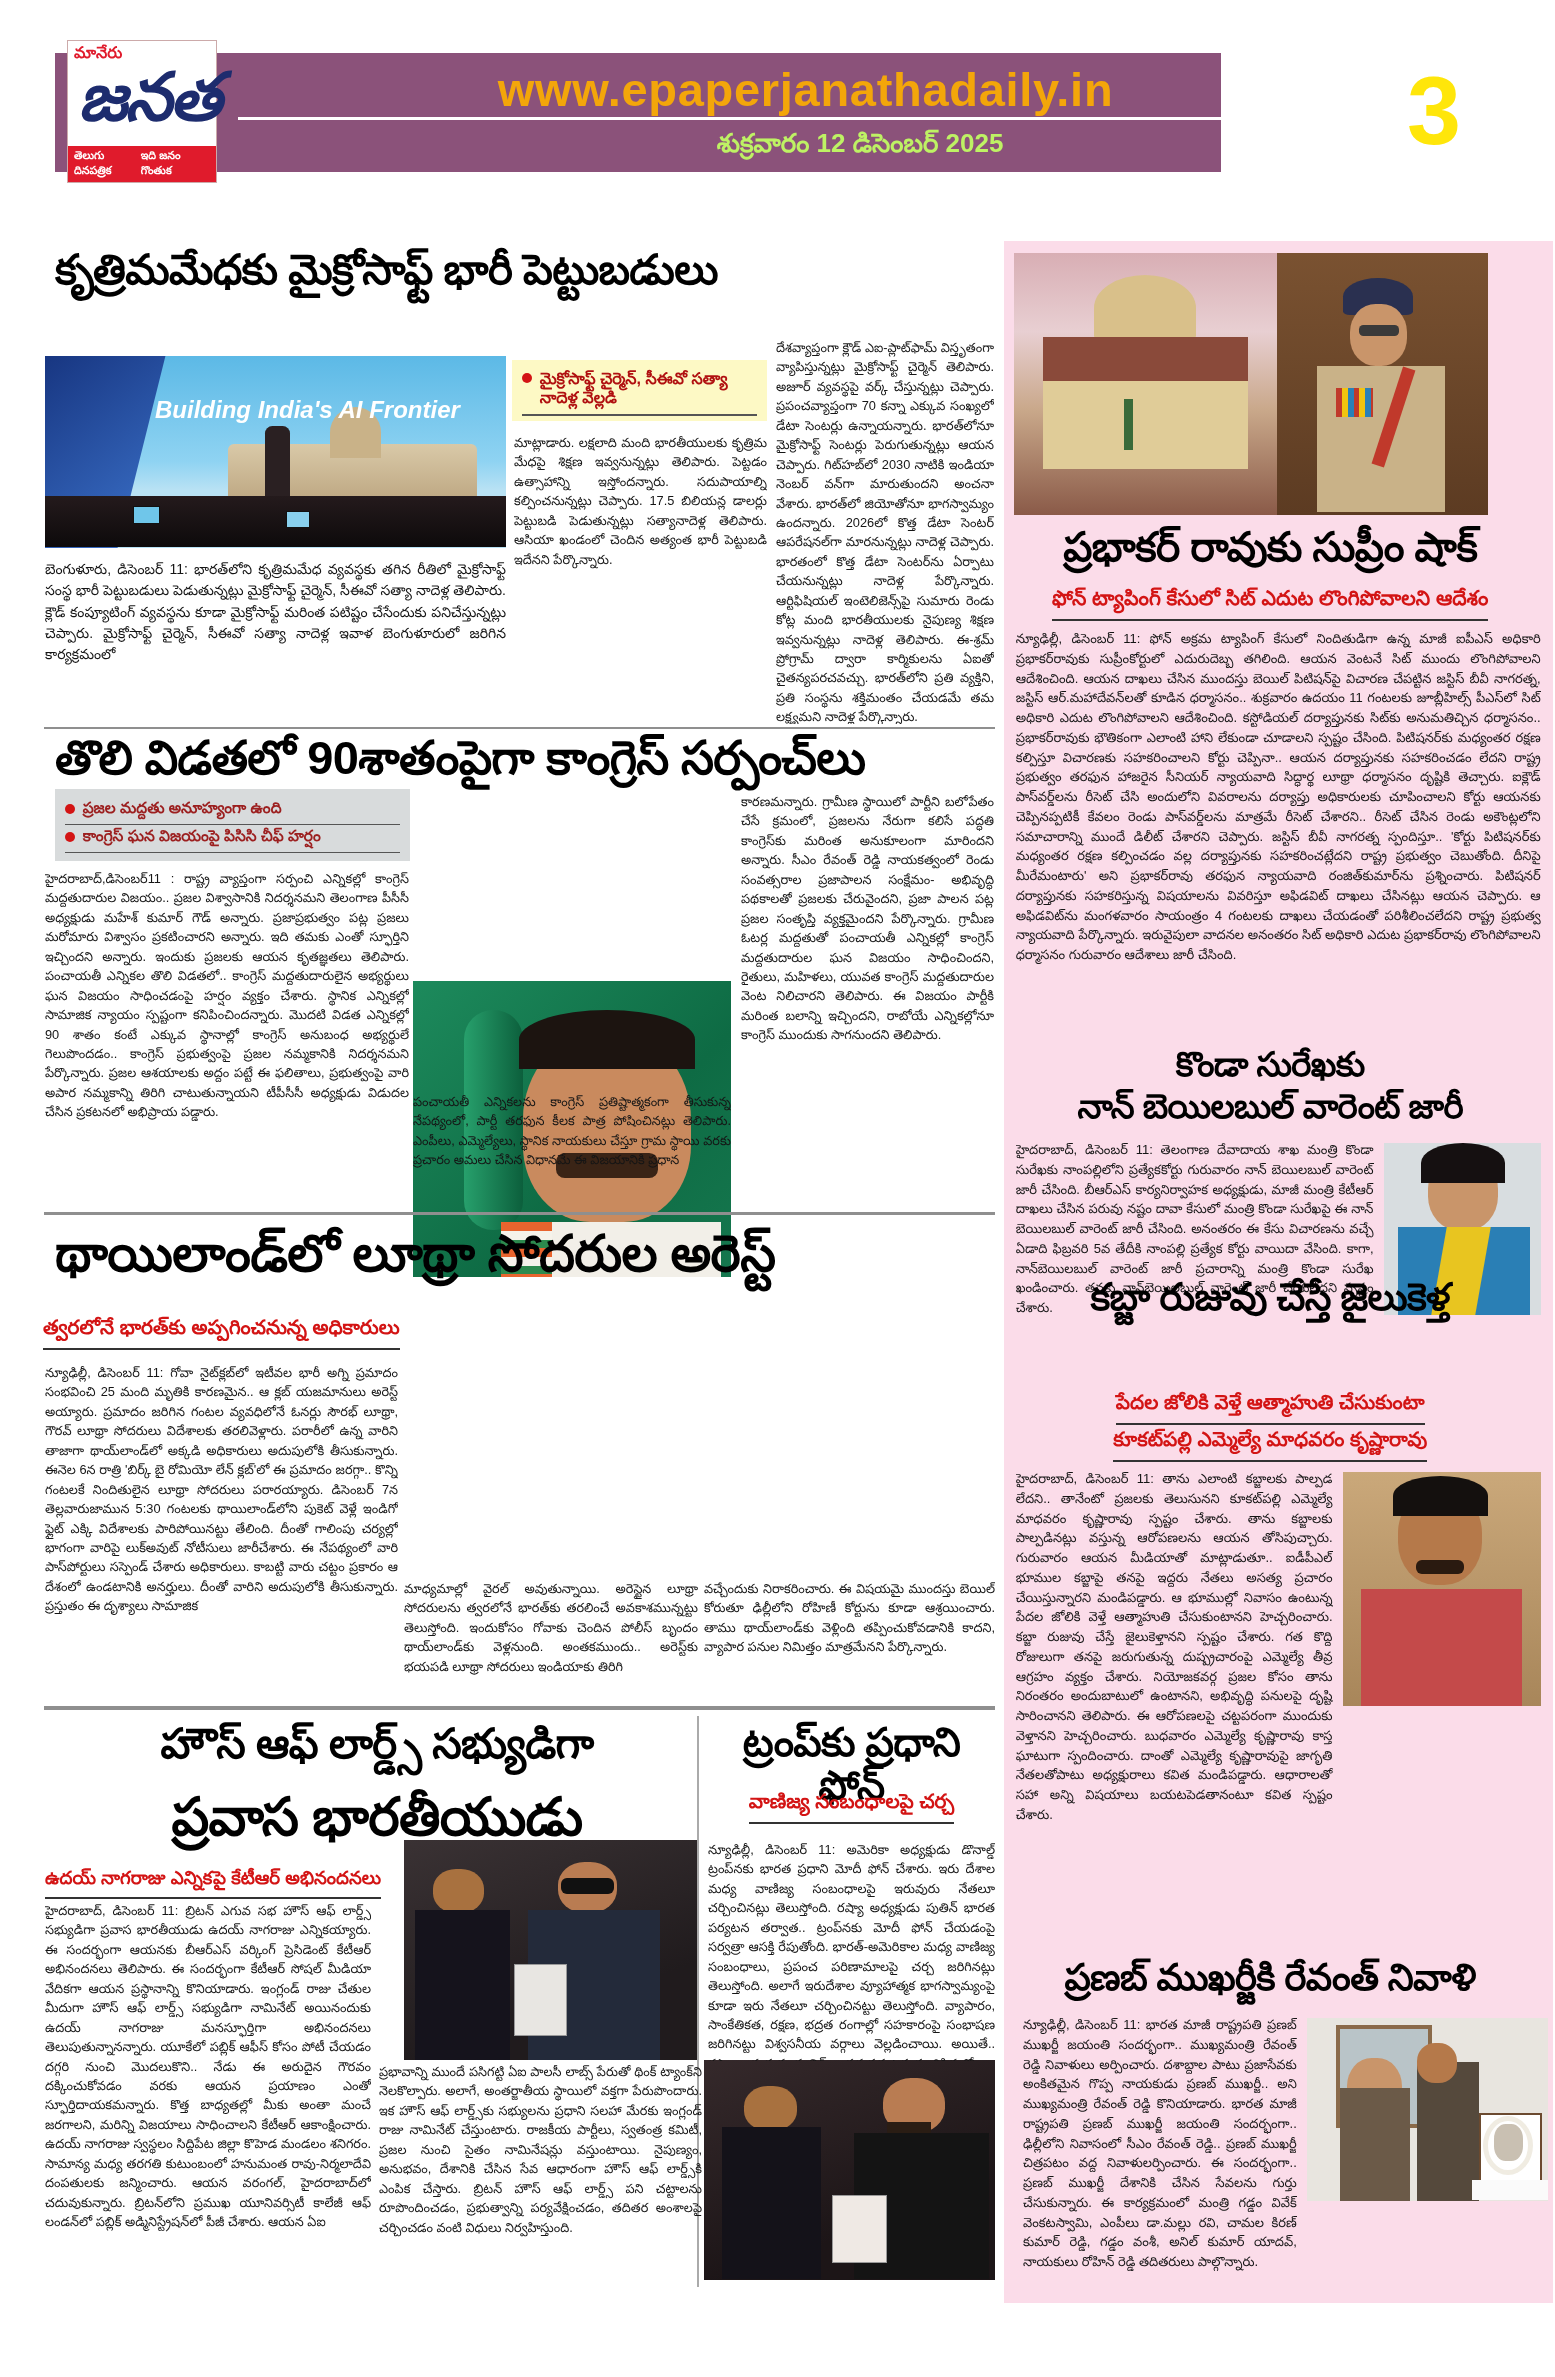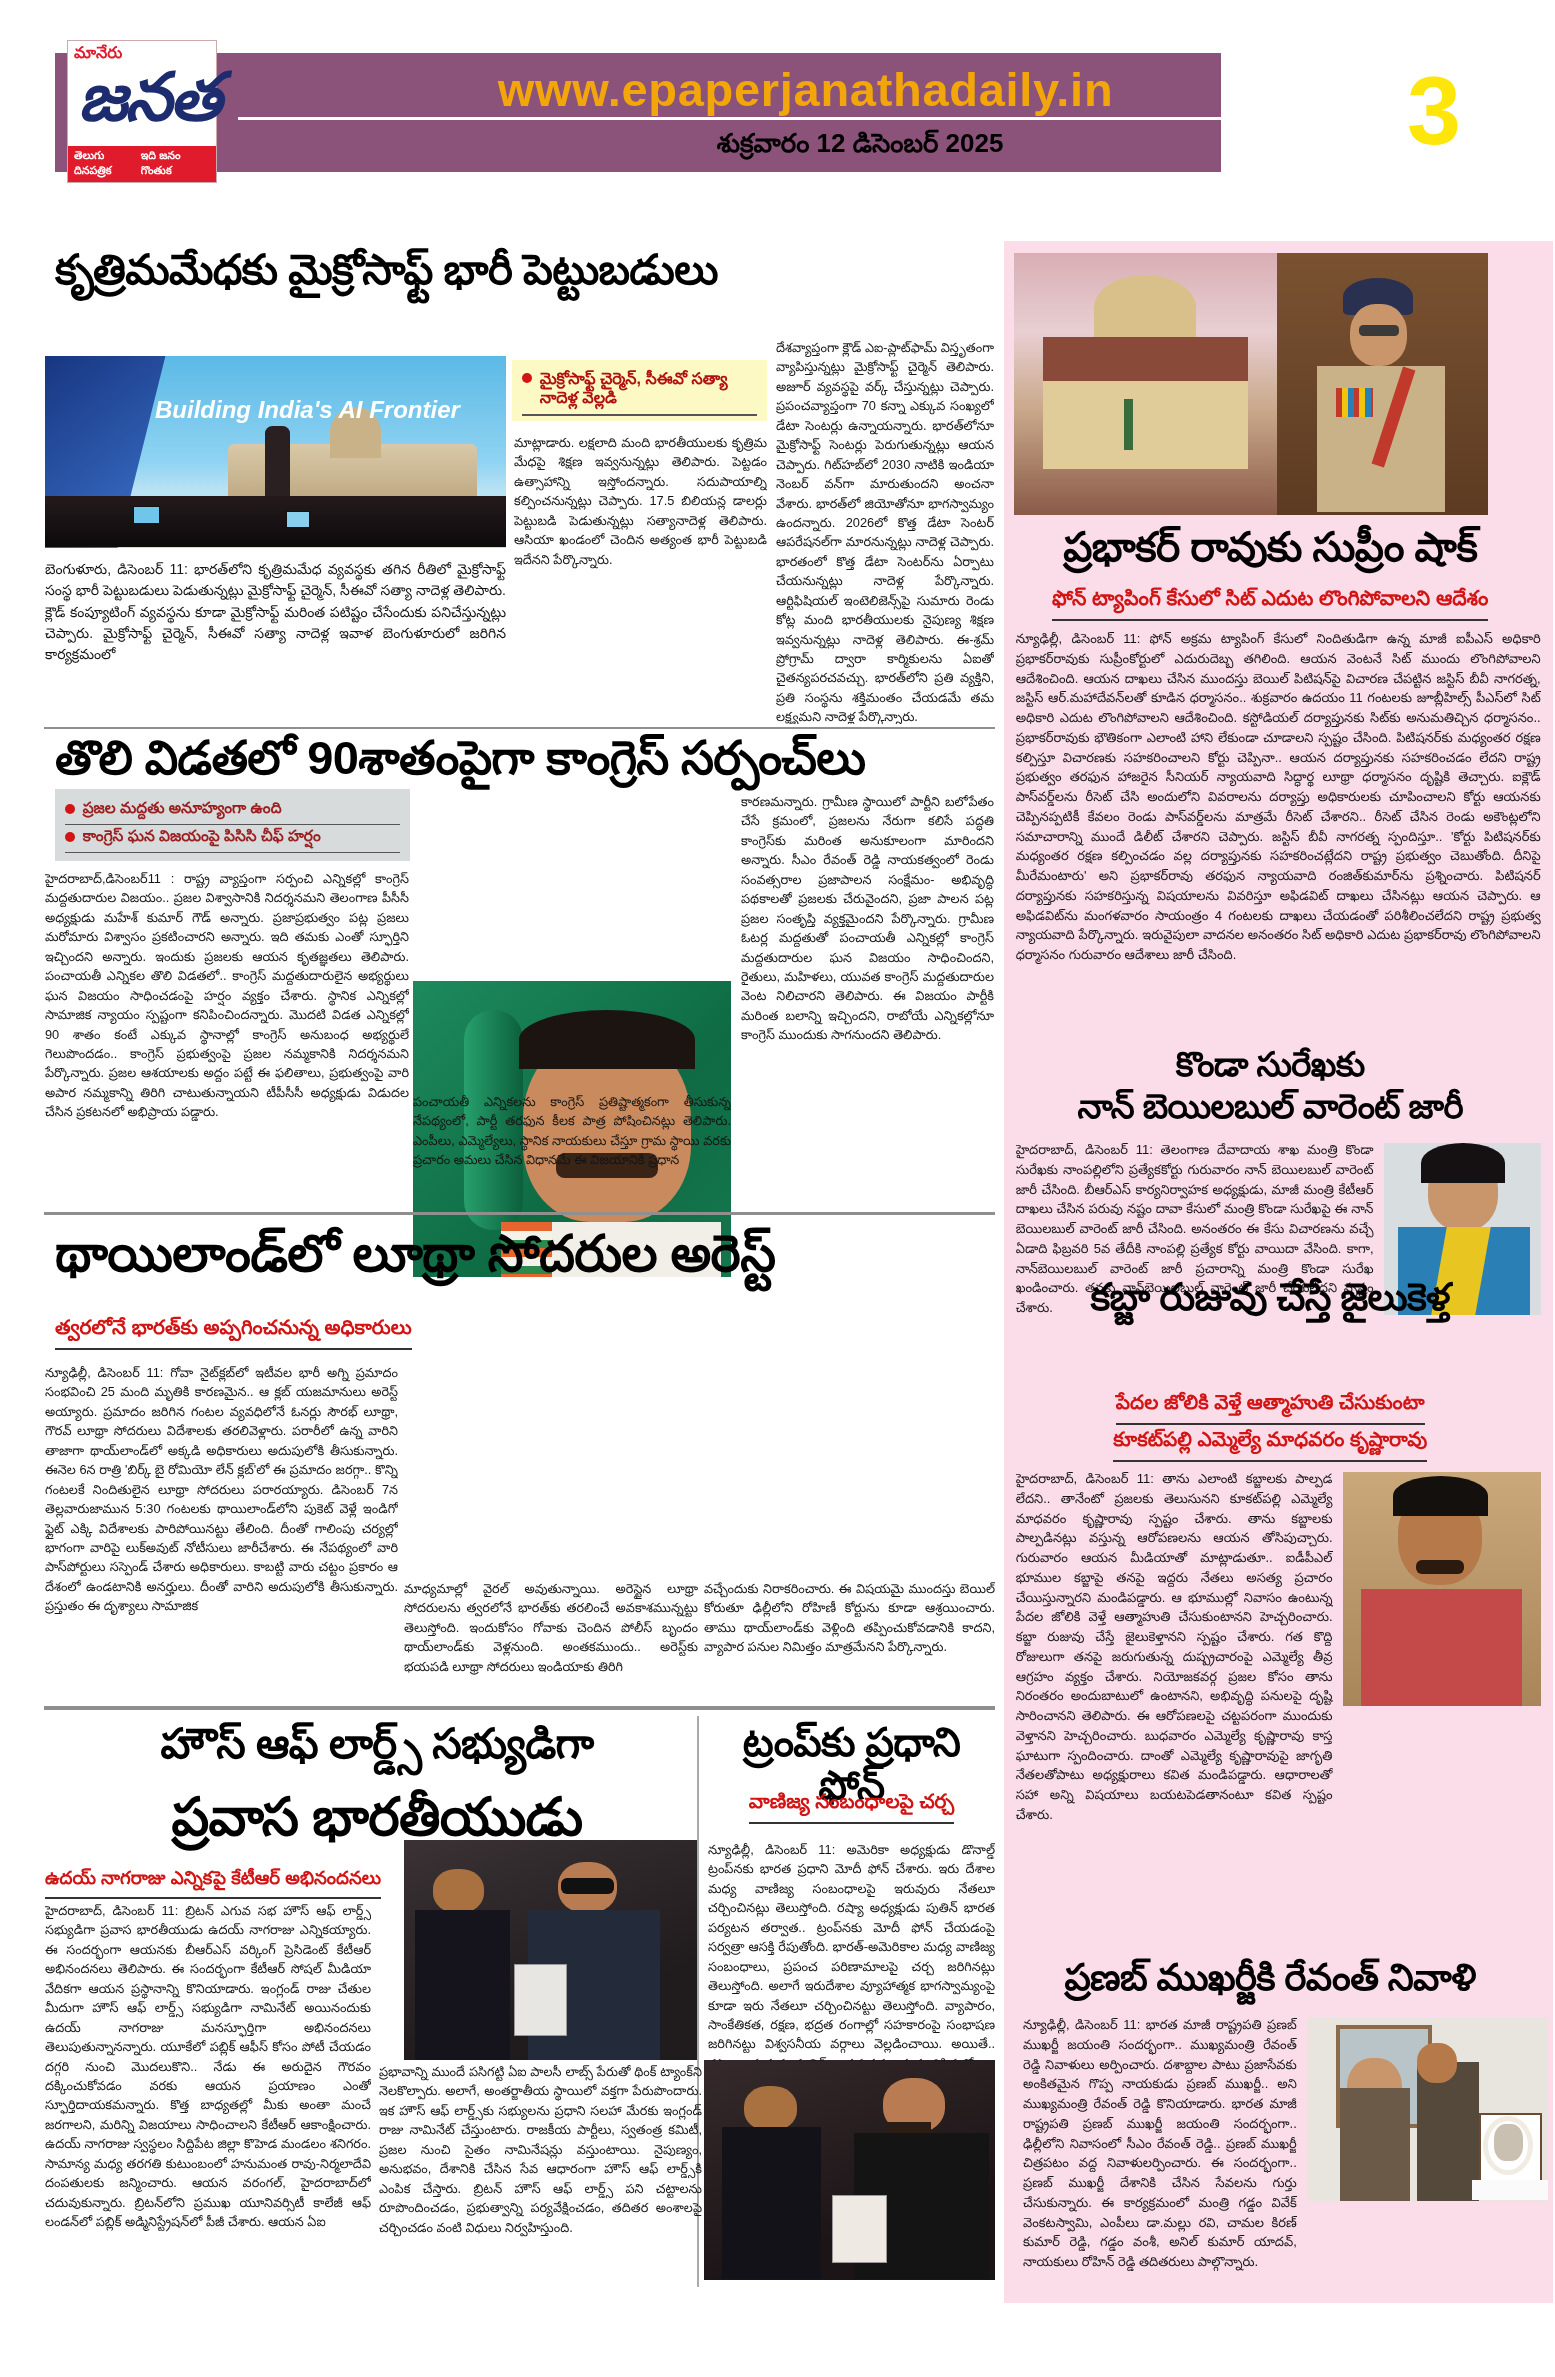--- a/index.html
+++ b/index.html
@@ -8,21 +8,21 @@
   .abs{position:absolute;}
   
   .banner{background:#8b527a;}
   .logo-box{background:#ffffff;border:1.5px solid #caa;box-sizing:border-box;}
   .logo-top{color:#e01b2c;font-weight:bold;font-size:16px;}
   .logo-name{color:#1d2c6e;font-weight:bold;font-size:67px;line-height:1.0;font-style:italic;letter-spacing:-2.2px;}
   .logo-strip{background:#e01b2c;color:#fff;font-size:11px;font-weight:bold;display:flex;justify-content:space-between;padding:2.9px 5.9px;box-sizing:border-box;}
   .url{color:#f3a60a;font-weight:bold;font-size:47px;text-align:center;letter-spacing:0.7px;}
   .banner-line{background:#ffffff;height:2.9px;}
   .banner-vline{background:#ffffff;width:2.2px;}
-  .date{color:#000000;font-weight:bold;font-size:26px;text-align:center;}
+  .date{color:#bef264;font-weight:bold;font-size:26px;text-align:center;}
   .pagenum{color:#ffe60a;font-weight:bold;font-size:97px;text-align:center;line-height:1;}
   
   .headline{font-weight:bold;color:#000;letter-spacing:-0.7px;line-height:1.08;}
   .bodytext{font-size:12.8px;line-height:1.52;text-align:justify;color:#151515;overflow:hidden;}
   .redsub{color:#d31414;font-weight:bold;}
   .subline{border-bottom:2.2px solid #333;padding-bottom:4.4px;display:inline-block;}
   .hrule{background:#8f8f8f;height:3.7px;}
   .vrule{background:#aaaaaa;width:2.2px;}
   
   .yellow-box{background:#fdf9c5;box-sizing:border-box;padding:8.8px 10.2px 5.9px 10.2px;}
@@ -107,21 +107,21 @@
     <div class="abs" style="left:88px;top:241px;width:51px;height:59px;background:repeating-linear-gradient(180deg,#e8642e 0 8.8px,#f5f2ea 8.8px 17.6px,#2d8a4e 17.6px 26px);"></div>
   </div>
 
   <div class="abs bodytext" style="left:45px;top:869px;width:364px;height:335px;">హైదరాబాద్,డిసెంబర్11 : రాష్ట్ర వ్యాప్తంగా సర్పంచి ఎన్నికల్లో కాంగ్రెస్ మద్దతుదారుల విజయం.. ప్రజల విశ్వాసానికి నిదర్శనమని తెలంగాణ పీసీసీ అధ్యక్షుడు మహేశ్ కుమార్ గౌడ్ అన్నారు. ప్రజాప్రభుత్వం పట్ల ప్రజలు మరోమారు విశ్వాసం ప్రకటించారని అన్నారు. ఇది తమకు ఎంతో స్ఫూర్తిని ఇచ్చిందని అన్నారు. ఇందుకు ప్రజలకు ఆయన కృతజ్ఞతలు తెలిపారు. పంచాయతీ ఎన్నికల తొలి విడతలో.. కాంగ్రెస్ మద్దతుదారులైన అభ్యర్థులు ఘన విజయం సాధించడంపై హర్షం వ్యక్తం చేశారు. స్థానిక ఎన్నికల్లో సామాజిక న్యాయం స్పష్టంగా కనిపించిందన్నారు. మొదటి విడత ఎన్నికల్లో 90 శాతం కంటే ఎక్కువ స్థానాల్లో కాంగ్రెస్ అనుబంధ అభ్యర్థులే గెలుపొందడం.. కాంగ్రెస్ ప్రభుత్వంపై ప్రజల నమ్మకానికి నిదర్శనమని పేర్కొన్నారు. ప్రజల ఆశయాలకు అద్దం పట్టే ఈ ఫలితాలు, ప్రభుత్వంపై వారి అపార నమ్మకాన్ని తిరిగి చాటుతున్నాయని టీపీసీసీ అధ్యక్షుడు విడుదల చేసిన ప్రకటనలో అభిప్రాయ పడ్డారు.</div>
   <div class="abs bodytext" style="left:413px;top:1092px;width:318px;height:111px;">పంచాయతీ ఎన్నికలను కాంగ్రెస్ ప్రతిష్టాత్మకంగా తీసుకున్న నేపథ్యంలో, పార్టీ తరఫున కీలక పాత్ర పోషించినట్లు తెలిపారు. ఎంపీలు, ఎమ్మెల్యేలు, స్థానిక నాయకులు చేస్తూ గ్రామ స్థాయి వరకు ప్రచారం అమలు చేసిన విధానమే ఈ విజయానికి ప్రధాన</div>
   <div class="abs bodytext" style="left:741px;top:792px;width:253px;height:411px;">కారణమన్నారు. గ్రామీణ స్థాయిలో పార్టీని బలోపేతం చేసే క్రమంలో, ప్రజలను నేరుగా కలిసే పద్ధతి కాంగ్రెస్‌కు మరింత అనుకూలంగా మారిందని అన్నారు. సీఎం రేవంత్ రెడ్డి నాయకత్వంలో రెండు సంవత్సరాల ప్రజాపాలన సంక్షేమం- అభివృద్ధి పథకాలతో ప్రజలకు చేరువైందని, ప్రజా పాలన పట్ల ప్రజల సంతృప్తి వ్యక్తమైందని పేర్కొన్నారు. గ్రామీణ ఓటర్ల మద్దతుతో పంచాయతీ ఎన్నికల్లో కాంగ్రెస్ మద్దతుదారుల ఘన విజయం సాధించిందని, రైతులు, మహిళలు, యువత కాంగ్రెస్ మద్దతుదారుల వెంట నిలిచారని తెలిపారు. ఈ విజయం పార్టీకి మరింత బలాన్ని ఇచ్చిందని, రాబోయే ఎన్నికల్లోనూ కాంగ్రెస్ ముందుకు సాగనుందని తెలిపారు.</div>
 
   <div class="abs hrule" style="left:44px;top:1212px;width:951px;height:2.9px;"></div>
 
   <div class="abs headline" style="left:55px;top:1226px;width:937px;font-size:51px;">థాయిలాండ్‌లో లూథ్రా సోదరుల అరెస్ట్</div>
-  <div class="abs" style="left:55px;top:1316px;">
+  <div class="abs" style="left:43px;top:1316px;">
     <span class="redsub subline" style="font-size:20px;">త్వరలోనే భారత్‌కు అప్పగించనున్న అధికారులు</span>
   </div>
 
   <div class="abs bodytext" style="left:45px;top:1363px;width:353px;height:337px;">న్యూఢిల్లీ, డిసెంబర్ 11: గోవా నైట్‌క్లబ్‌లో ఇటీవల భారీ అగ్ని ప్రమాదం సంభవించి 25 మంది మృతికి కారణమైన.. ఆ క్లబ్ యజమానులు అరెస్ట్ అయ్యారు. ప్రమాదం జరిగిన గంటల వ్యవధిలోనే ఓనర్లు సౌరభ్ లూథ్రా, గౌరవ్ లూథ్రా సోదరులు విదేశాలకు తరలివెళ్లారు. పరారీలో ఉన్న వారిని తాజాగా థాయ్‌లాండ్‌లో అక్కడి అధికారులు అదుపులోకి తీసుకున్నారు. ఈనెల 6న రాత్రి 'బిర్క్ బై రోమియో లేన్ క్లబ్'లో ఈ ప్రమాదం జరగ్గా.. కొన్ని గంటలకే నిందితులైన లూథ్రా సోదరులు పరారయ్యారు. డిసెంబర్ 7న తెల్లవారుజామున 5:30 గంటలకు థాయిలాండ్‌లోని పుకెట్ వెళ్లే ఇండిగో ఫ్లైట్ ఎక్కి విదేశాలకు పారిపోయినట్టు తేలింది. దీంతో గాలింపు చర్యల్లో భాగంగా వారిపై లుక్అవుట్ నోటీసులు జారీచేశారు. ఈ నేపథ్యంలో వారి పాస్‌పోర్టులు సస్పెండ్ చేశారు అధికారులు. కాబట్టి వారు చట్టం ప్రకారం ఆ దేశంలో ఉండటానికి అనర్హులు. దీంతో వారిని అదుపులోకి తీసుకున్నారు. ప్రస్తుతం ఈ దృశ్యాలు సామాజిక</div>
 
   <div class="abs photo" style="left:404px;top:1352px;width:294px;height:220px;background:linear-gradient(160deg,#3a3234 0%,#201b1d 70%);">
     <div class="abs" style="left:29px;top:29px;width:51px;height:44px;background:#a8713f;border-radius:45%;"></div>
     <div class="abs" style="left:11px;top:70px;width:95px;height:150px;background:#15131c;"></div>
     <div class="abs" style="left:154px;top:22px;width:59px;height:51px;background:#b97c52;border-radius:45%;"></div>
     <div class="abs" style="left:157px;top:38px;width:53px;height:16px;background:#111;border-radius:5.9px;"></div>

